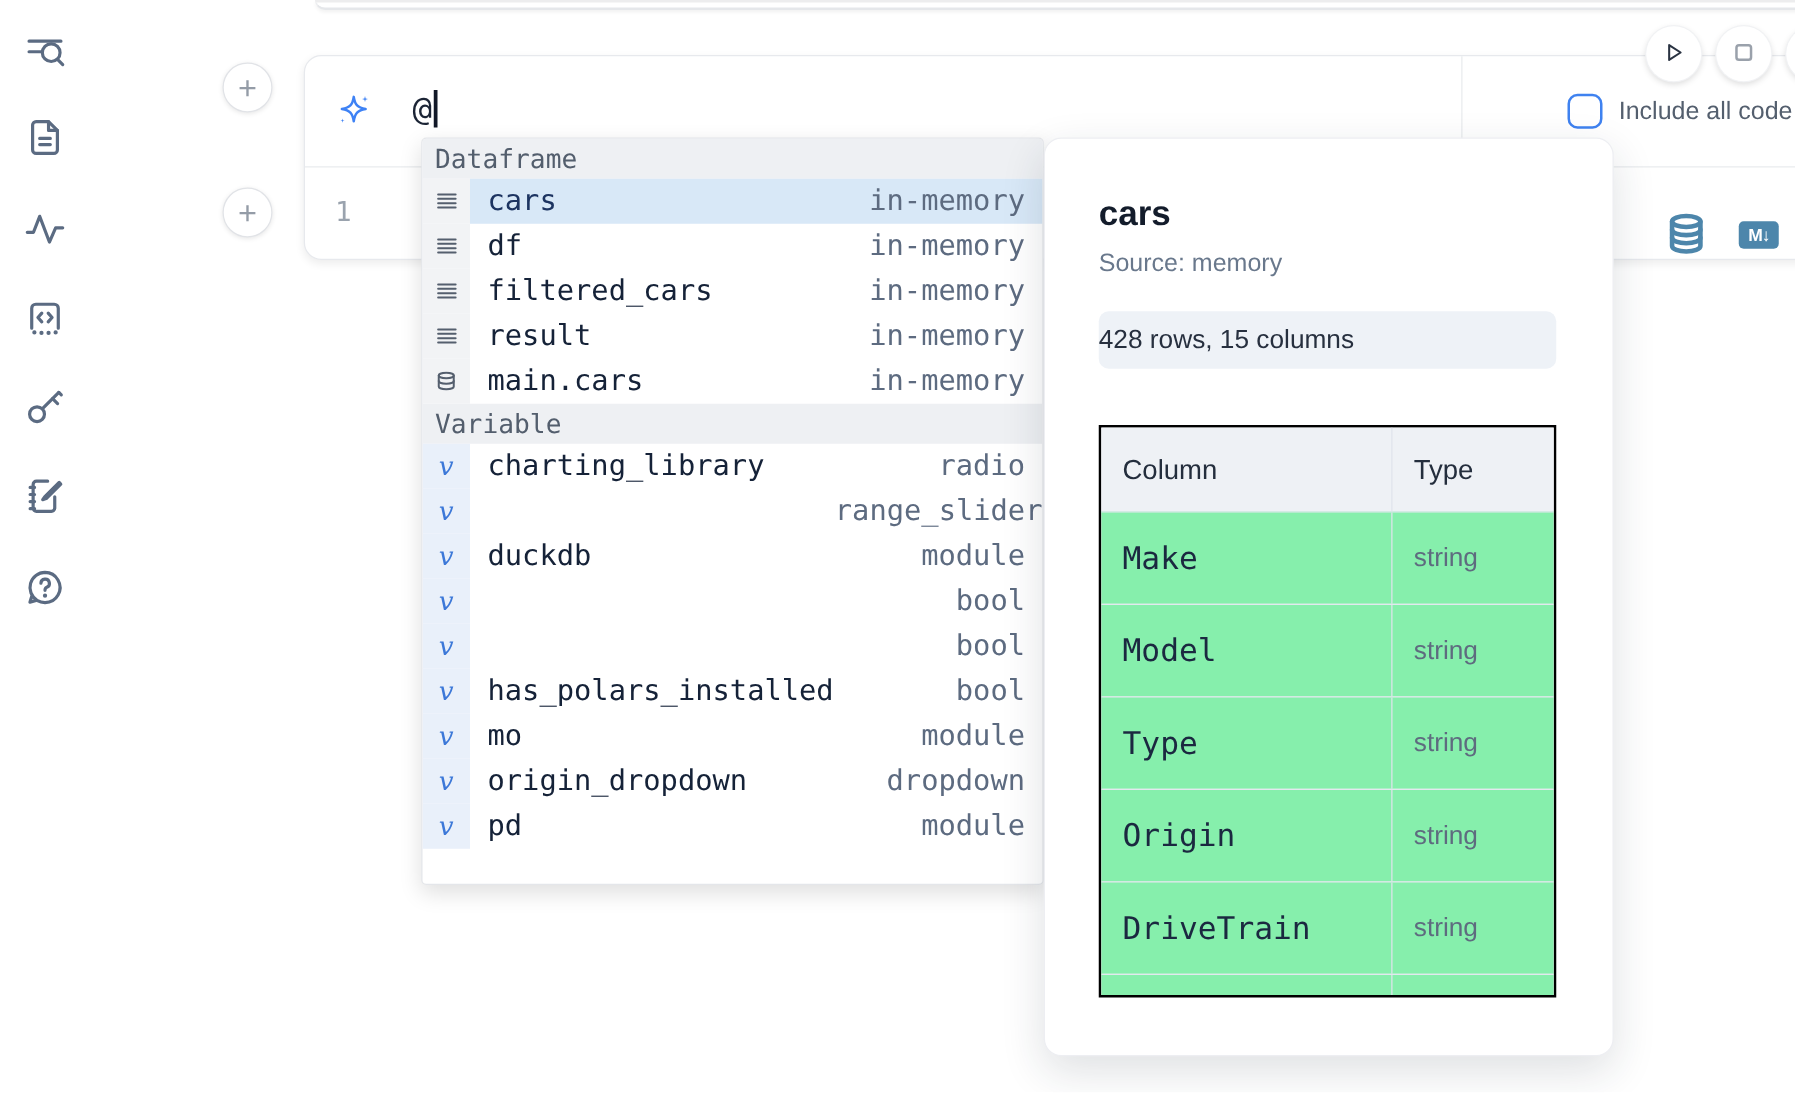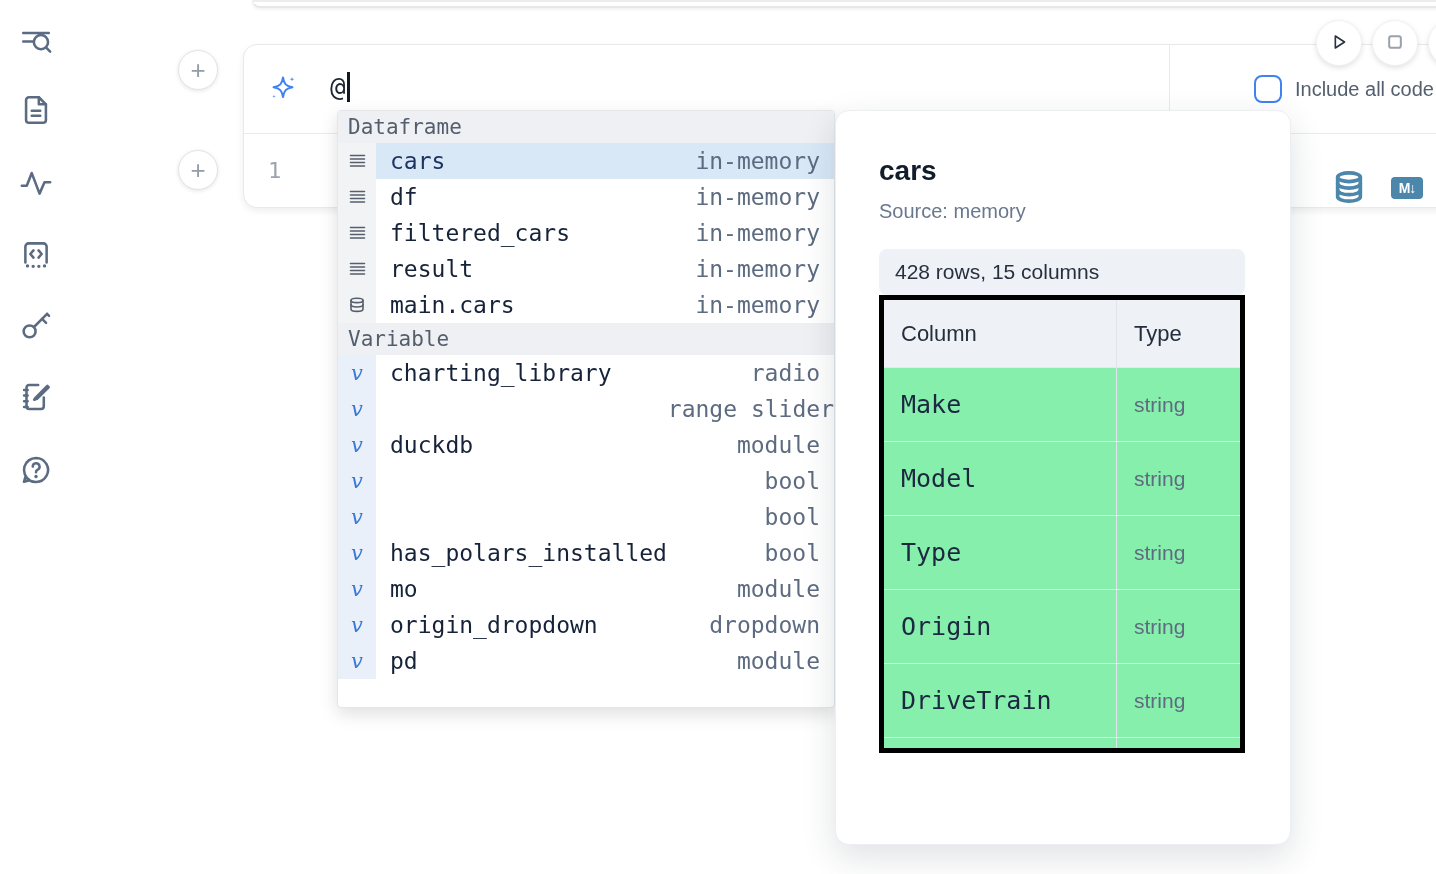--- a/index.html
+++ b/index.html
@@ -85,23 +85,23 @@
   
   .preview {
     position:absolute; left:835px; top:110px; width:456px; height:735px; background:#fff;
     border:1px solid #edeef2; border-radius:14px; box-shadow:0 12px 34px rgba(30,41,59,.14);
     z-index:10; padding:44px 45px 0 43px; overflow:hidden;
   }
   .pv-title { font-size:28px; font-weight:bold; color:#131c2b; }
   .pv-source { margin-top:13px; font-size:20px; color:#69788c; }
   .pv-badge {
     margin-top:26px; height:46px; line-height:46px; background:#eef2f7; border-radius:8px;
-    padding-left:16px; font-size:21px; color:#27303f;
-  }
-  .pv-table { border:5px solid #000000; height:458px; overflow:hidden; background:#fff; }
+    font-size:21px; color:#27303f;
+  }
+  .pv-table { margin-top:45px; border:2px solid #000000; height:458px; overflow:hidden; background:#fff; }
   .pv-tr { display:flex; height:74px; border-top:1px solid #e3e8ef; background:#86efac; }
   .pv-tr.head { height:67px; background:#eef1f5; border-top:none; }
   .pv-td { display:flex; align-items:center; padding-left:17px; }
   .pv-c1 { width:233px; border-right:1px solid #dfe4ec; }
   .pv-c2 { flex:1; }
   .pv-th { font-size:22px; color:#242e3d; }
   .pv-name { font-size:25px; color:#1b2840; }
   .pv-type { font-size:21px; color:#5e6b7f; }
   .pv-tr.partial { height:40px; }
 

